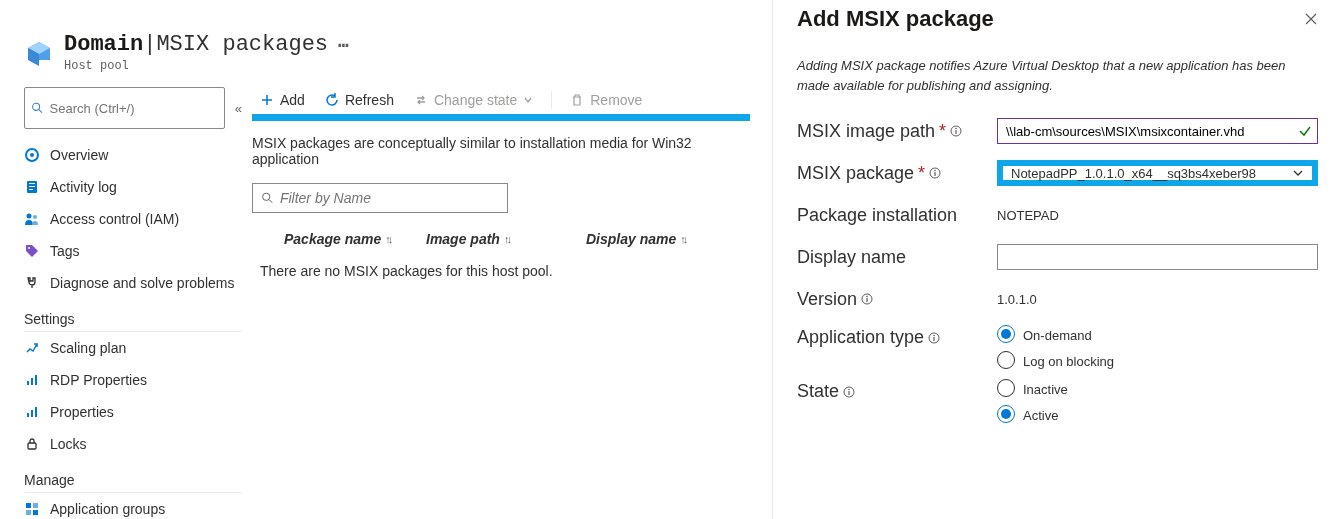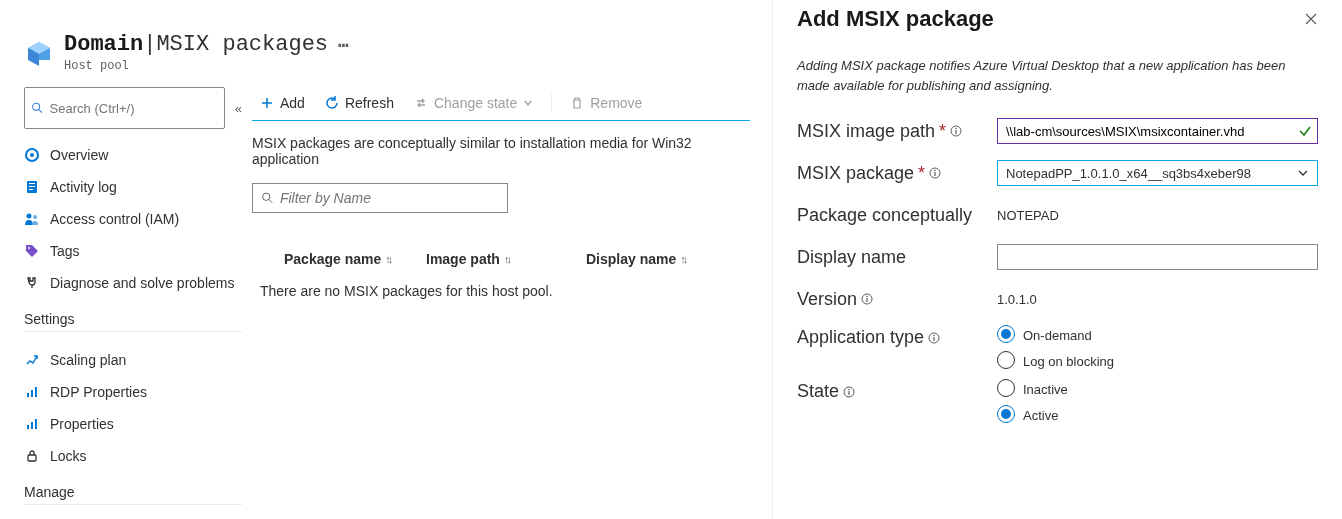--- a/index.html
+++ b/index.html
@@ -21,52 +21,52 @@
 
   
   .search-row { display: flex; align-items: center; margin-top: 2px; margin-bottom: 10px; }
   .search-box { flex: 1; display: flex; align-items: center; border: 1px solid #8a8886; border-radius: 2px; height: 42px; padding: 0 6px; }
   .search-box input { border:none; outline:none; font-size:13px; width:100%; color:#605e5c; }
   .collapse-chevrons { color:#605e5c; font-size:13px; margin-left:10px; cursor:pointer; }
 
   
   .nav-item { display:flex; align-items:center; height:32px; cursor:pointer; font-size:14px; color:#323130; }
   .nav-item .nav-icn { width:16px; height:16px; margin-right:10px; display:flex; align-items:center; justify-content:center; flex-shrink:0; }
-  .nav-section { font-size:14px; font-weight:400; color:#323130; margin-top:12px; margin-bottom:12px; border-bottom:1px solid #edebe9; padding-bottom:4px; }
-
-  
-  .toolbar { display:flex; align-items:center; height:36px; border-bottom:1px solid #0ea5e9; margin-top:30px; gap:4px; }
+  .nav-section { font-size:14px; font-weight:400; color:#323130; margin-top:12px; margin-bottom:0; border-bottom:1px solid #edebe9; padding-bottom:4px; }
+
+  
+  .toolbar { display:flex; align-items:center; height:36px; border-bottom:7px solid #0ea5e9; margin-top:30px; gap:4px; }
   .tb-btn { display:flex; align-items:center; height:100%; padding:0 8px; font-size:14px; color:#323130; cursor:pointer; gap:6px; }
   .tb-btn.disabled { color:#a19f9d; cursor:default; }
   .tb-sep { width:1px; height:18px; background:#edebe9; margin:0 6px; }
   .tb-icn { display:inline-flex; }
 
   .desc-text { font-size:14px; color:#323130; margin-top:14px; margin-bottom:16px; }
   .filter-box { display:flex; align-items:center; border:1px solid #8a8886; height:30px; width:256px; padding:0 8px; }
   .filter-box input { border:none; outline:none; font-size:14px; font-style:italic; width:100%; color:#605e5c; }
-  .col-headers { display:flex; margin-top:32px; padding:6px 4px; font-size:14px; font-weight:600; color:#323130; }
+  .col-headers { display:flex; margin-top:12px; padding:6px 4px; font-size:14px; font-weight:600; color:#323130;font-style:italic; }
   .col-h { display:flex; align-items:center; gap:4px; }
   .sort-arrows { font-size:11px; color:#605e5c; letter-spacing:-3px; }
   .empty-row { padding:10px 8px; font-size:14px; color:#323130; }
 
   
   .panel-header { display:flex; align-items:flex-start; justify-content:space-between; margin-bottom:24px; }
   .panel-title { font-size:22px; font-weight:600; color:#1b1a19; }
   .close-x { font-size:16px; color:#605e5c; cursor:pointer; padding-top:6px; }
   .panel-desc { font-size:13px; color:#323130; line-height:1.5; margin-bottom:20px;font-style:italic; }
   .form-row { display:flex; align-items:center; min-height:32px; margin-bottom:10px; }
   .form-label { width:200px; font-size:18px; color:#323130; display:flex; align-items:center; gap:4px; }
   .req { color:#a4262c; }
   .info-icn { display:inline-flex; }
   .form-ctrl { flex:1; }
   .txt-input { width:100%; height:26px; border:1px solid #8a8886; padding:0 8px; font-size:13px; outline:none; }
   .txt-input.valid { border:1px solid #6b2fa5; padding-right:28px; }
   .input-wrap { position:relative; }
   .check-mark { position:absolute; right:6px; top:50%; transform:translateY(-50%); color:#107c10; }
-  .select-like { width:100%; height:26px; border:1px solid #0ea5e9; padding:0 28px 0 8px; font-size:13px; display:flex; align-items:center; position:relative; cursor:pointer; }
+  .select-like { width:100%; height:26px; border:6px solid #0ea5e9; padding:0 28px 0 8px; font-size:13px; display:flex; align-items:center; position:relative; cursor:pointer; }
   .select-like .chev { position:absolute; right:8px; top:50%; transform:translateY(-50%); color:#323130; }
   .static-val { font-size:13px; color:#323130; }
   .radio-group { display:flex; flex-direction:column; gap:8px; }
   .radio-opt { display:flex; align-items:flex-end; gap:8px; font-size:13px; cursor:pointer; }
   .radio-circle { width:18px; height:18px; border:1px solid #323130; border-radius:50%; display:flex; align-items:center; justify-content:center; }
   .radio-circle.sel { border-color:#0078d4; }
   .radio-dot { width:10px; height:10px; background:#0078d4; border-radius:50%; }
 
   svg { display:block; }
 </style>
@@ -336,21 +336,21 @@
           <span class="chev">
               <svg width="12" height="12" viewBox="0 0 12 12">
                 <path d="M2 4 L6 8 L10 4" fill="none" stroke="#323130" stroke-width="1.3"></path>
               </svg>
             </span>
         </div>
       </div>
     </div>
 
     <div class="form-row">
-      <div class="form-label">Package conceptually</div>
+      <div class="form-label">Package installation</div>
       <div class="form-ctrl static-val">NOTEPAD</div>
     </div>
 
     <div class="form-row">
       <div class="form-label">Display name</div>
       <div class="form-ctrl">
         <input class="txt-input" type="text" value="" style="">
       </div>
     </div>
 

